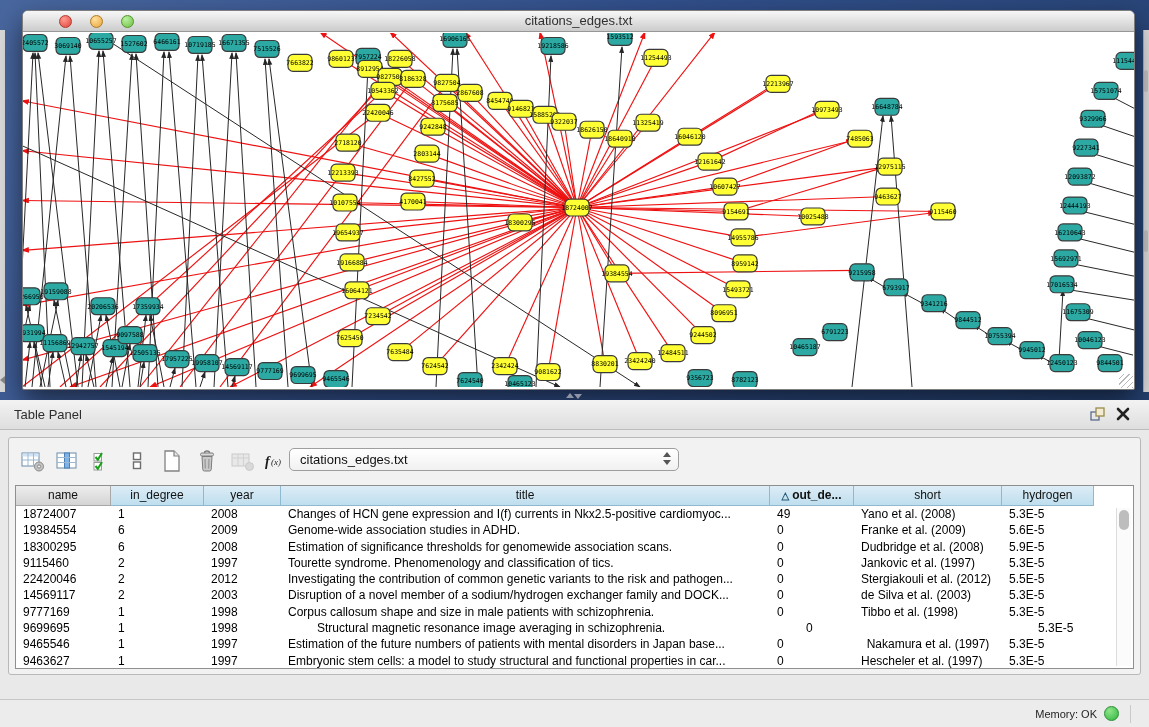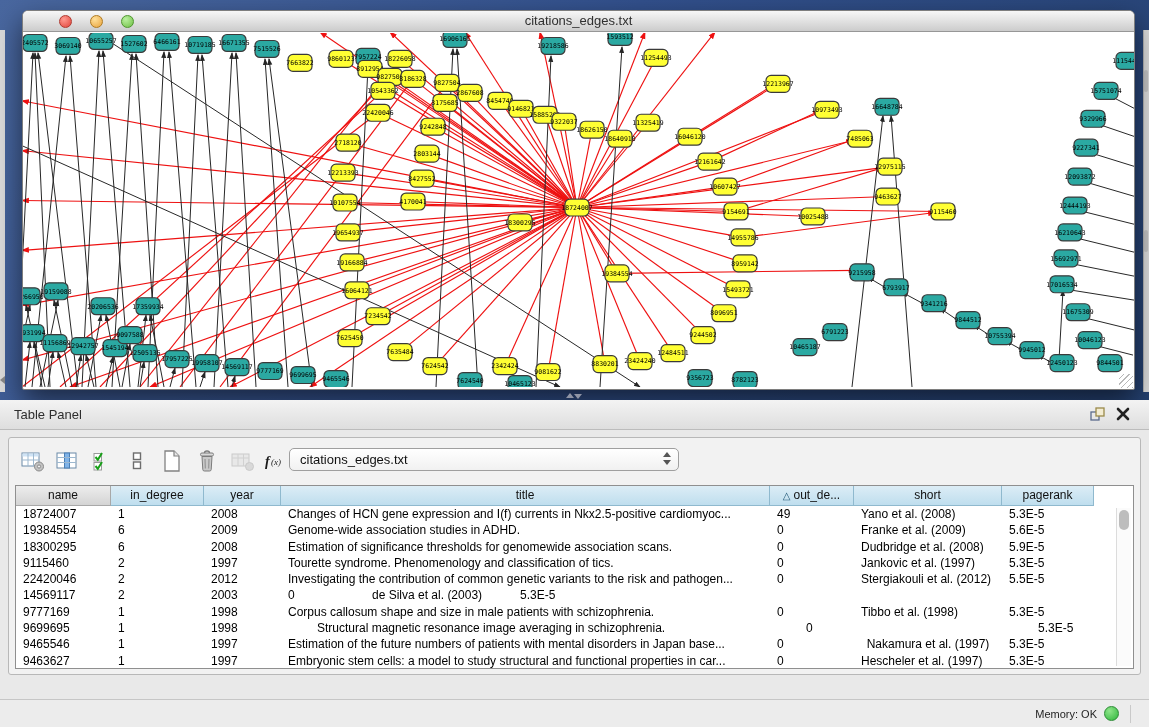--- a/index.html
+++ b/index.html
@@ -815,23 +815,23 @@
             <i class="d"></i>
           </span>
       </div>
 
       <div class="tbl">
         <div class="thead">
             <div class="th first" style="width: 95px;"><span>name</span></div>
             <div class="th" style="width: 93px;"><span>in_degree</span></div>
             <div class="th" style="width: 77px;"><span>year</span></div>
             <div class="th" style="width: 489px;"><span>title</span></div>
-            <div class="th" style="width: 84px;"><span class="sort-ico">△</span><span>out_de...</span></div>
+            <div class="th" style="width: 84px; font-weight: bold;"><span class="sort-ico">△</span><span>out_de...</span></div>
             <div class="th" style="width: 148px;"><span>short</span></div>
-            <div class="th" style="width: 92px;"><span>pagerank</span></div>
+            <div class="th" style="width: 92px;"><span>hydrogen</span></div>
           </div>
         <div id="tbody">
             <div class="tr">
               <div class="td" style="width: 95px;">18724007</div>
               <div class="td" style="width: 93px;">1</div>
               <div class="td" style="width: 77px;">2008</div>
               <div class="td" style="width: 489px;">Changes of HCN gene expression and I(f) currents in Nkx2.5-positive cardiomyoc...</div>
               <div class="td" style="width: 84px;">49</div>
               <div class="td" style="width: 148px;">Yano et al. (2008)</div>
               <div class="td" style="width: 92px;">5.3E-5</div>
@@ -869,20 +869,21 @@
               <div class="td" style="width: 77px;">2012</div>
               <div class="td" style="width: 489px;">Investigating the contribution of common genetic variants to the risk and pathogen...</div>
               <div class="td" style="width: 84px;">0</div>
               <div class="td" style="width: 148px;">Stergiakouli et al. (2012)</div>
               <div class="td" style="width: 92px;">5.5E-5</div>
             </div>
             <div class="tr">
               <div class="td" style="width: 95px;">14569117</div>
               <div class="td" style="width: 93px;">2</div>
               <div class="td" style="width: 77px;">2003</div>
+              <div class="td" style="width: 489px;">Disruption of a novel member of a sodium/hydrogen exchanger family and DOCK...</div>
               <div class="td" style="width: 84px;">0</div>
               <div class="td" style="width: 148px;">de Silva et al. (2003)</div>
               <div class="td" style="width: 92px;">5.3E-5</div>
             </div>
             <div class="tr">
               <div class="td" style="width: 95px;">9777169</div>
               <div class="td" style="width: 93px;">1</div>
               <div class="td" style="width: 77px;">1998</div>
               <div class="td" style="width: 489px;">Corpus callosum shape and size in male patients with schizophrenia.</div>
               <div class="td" style="width: 84px;">0</div>

